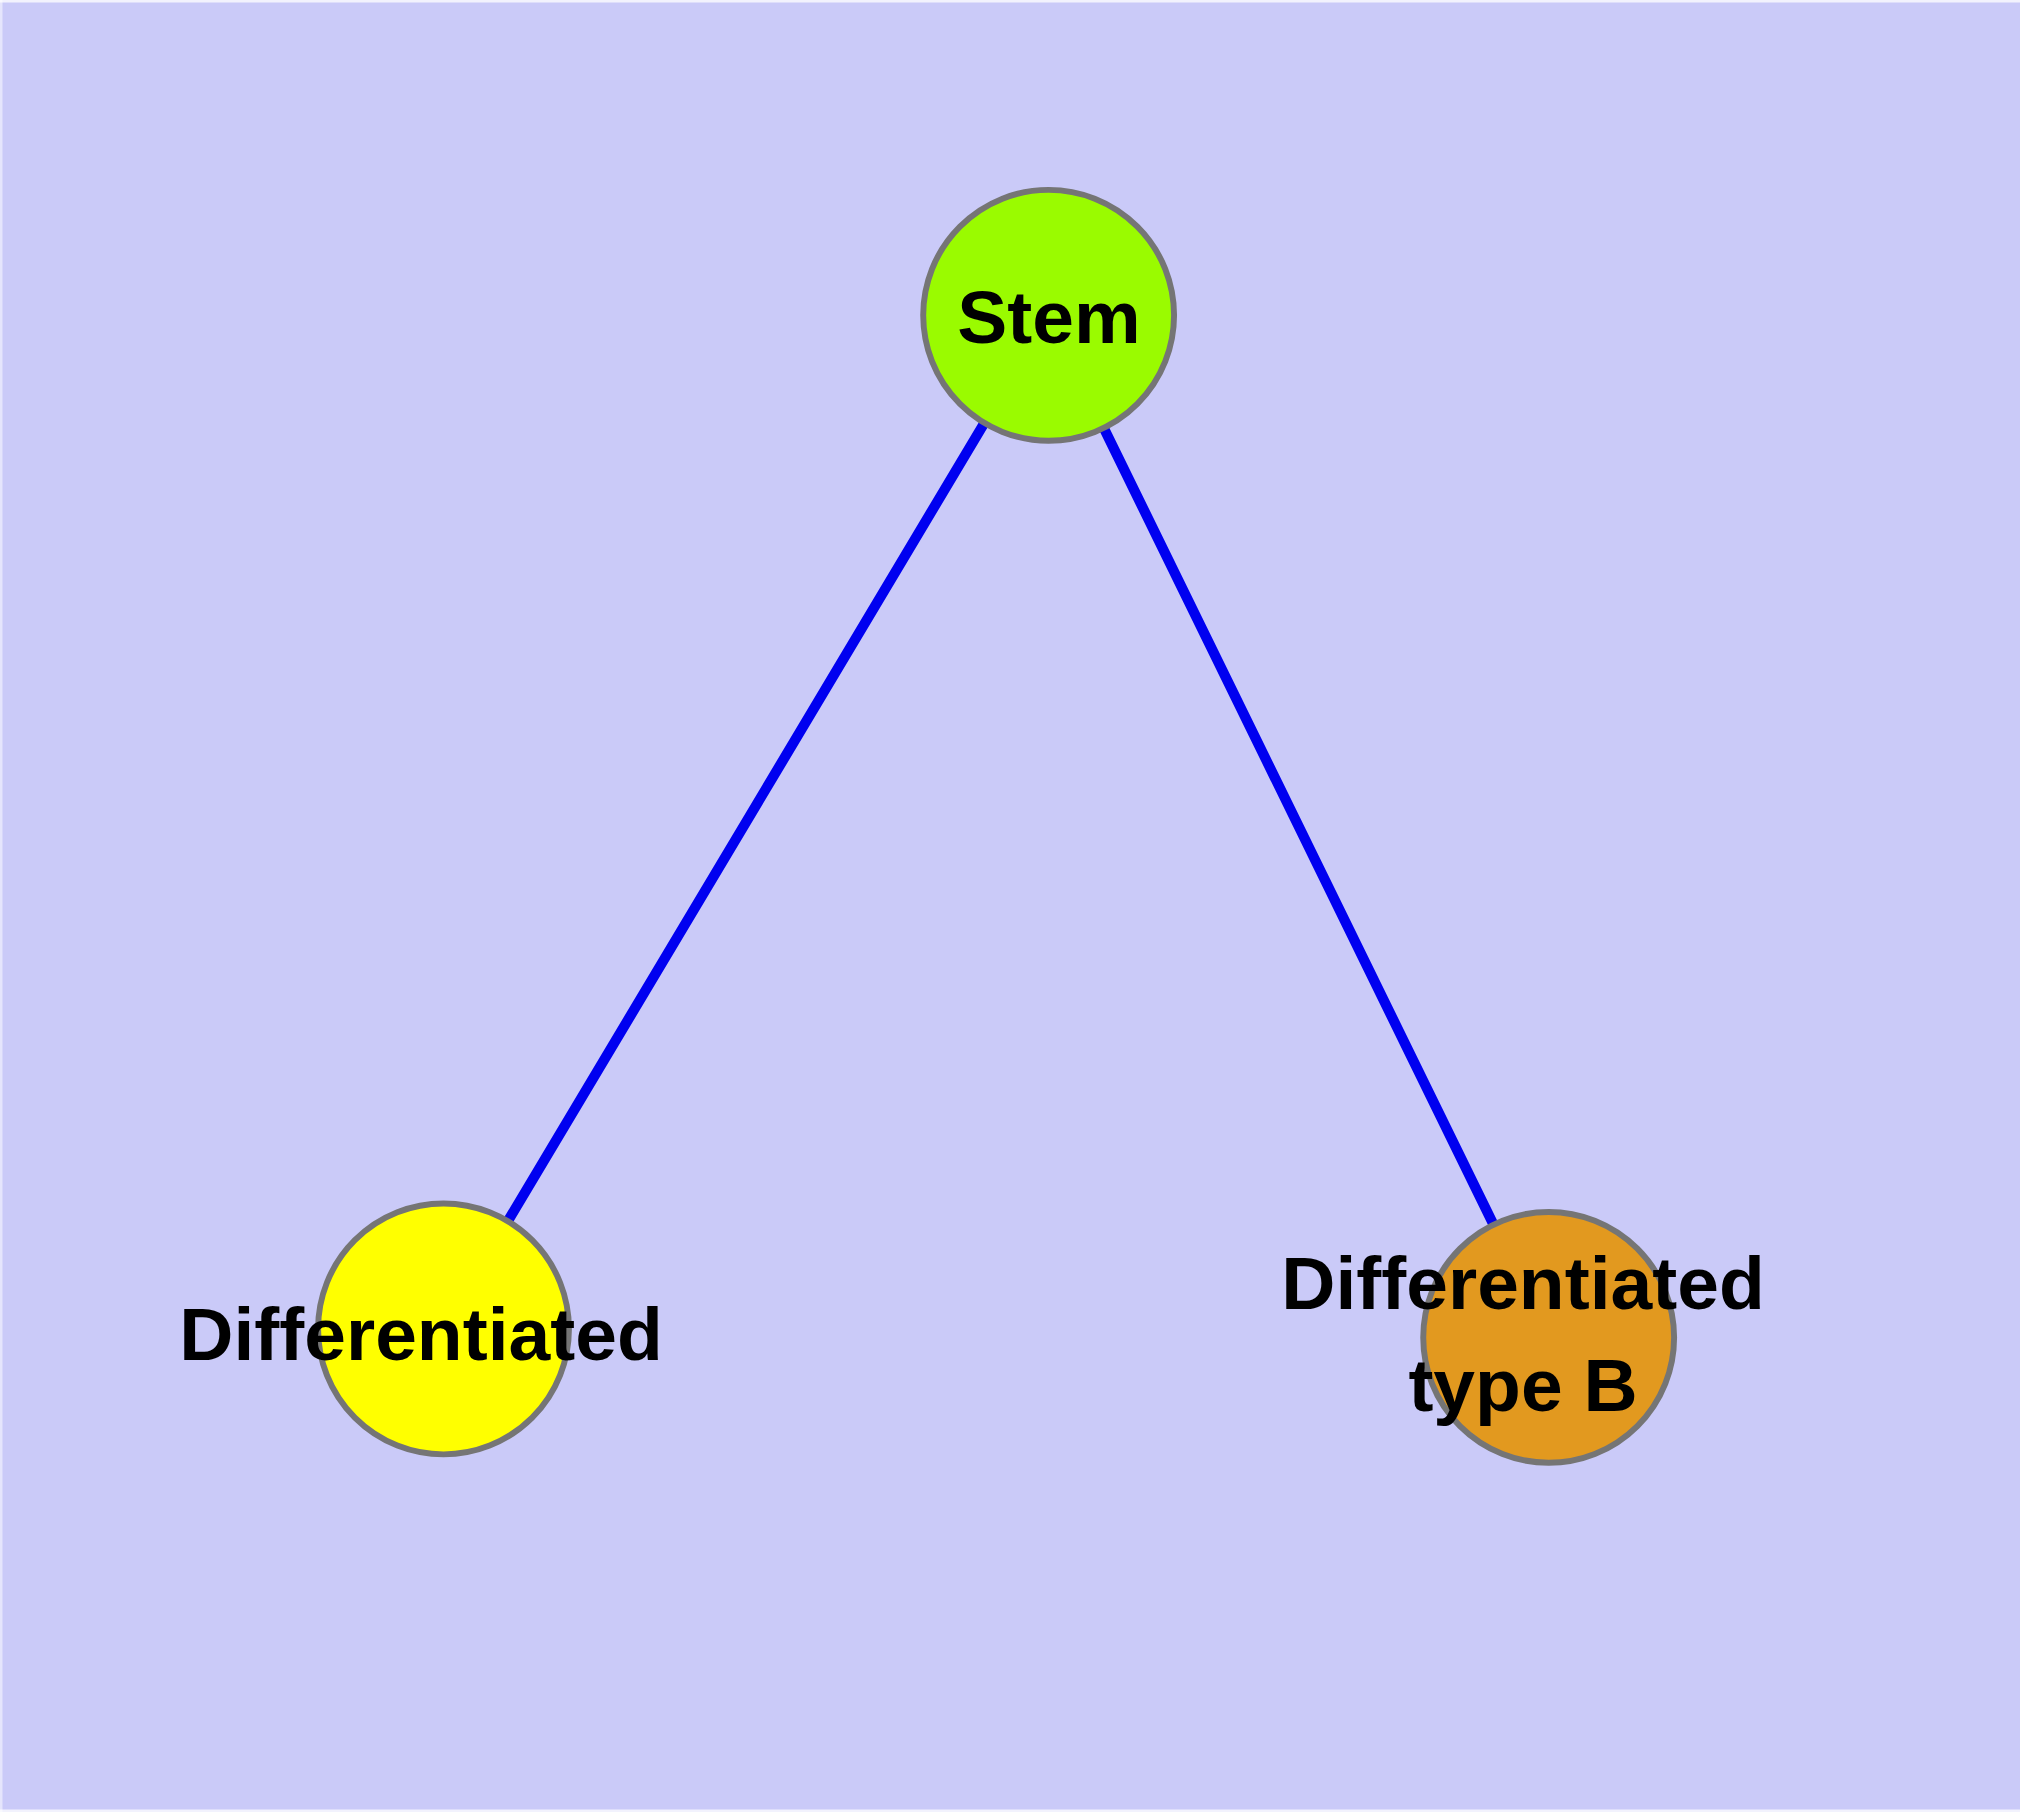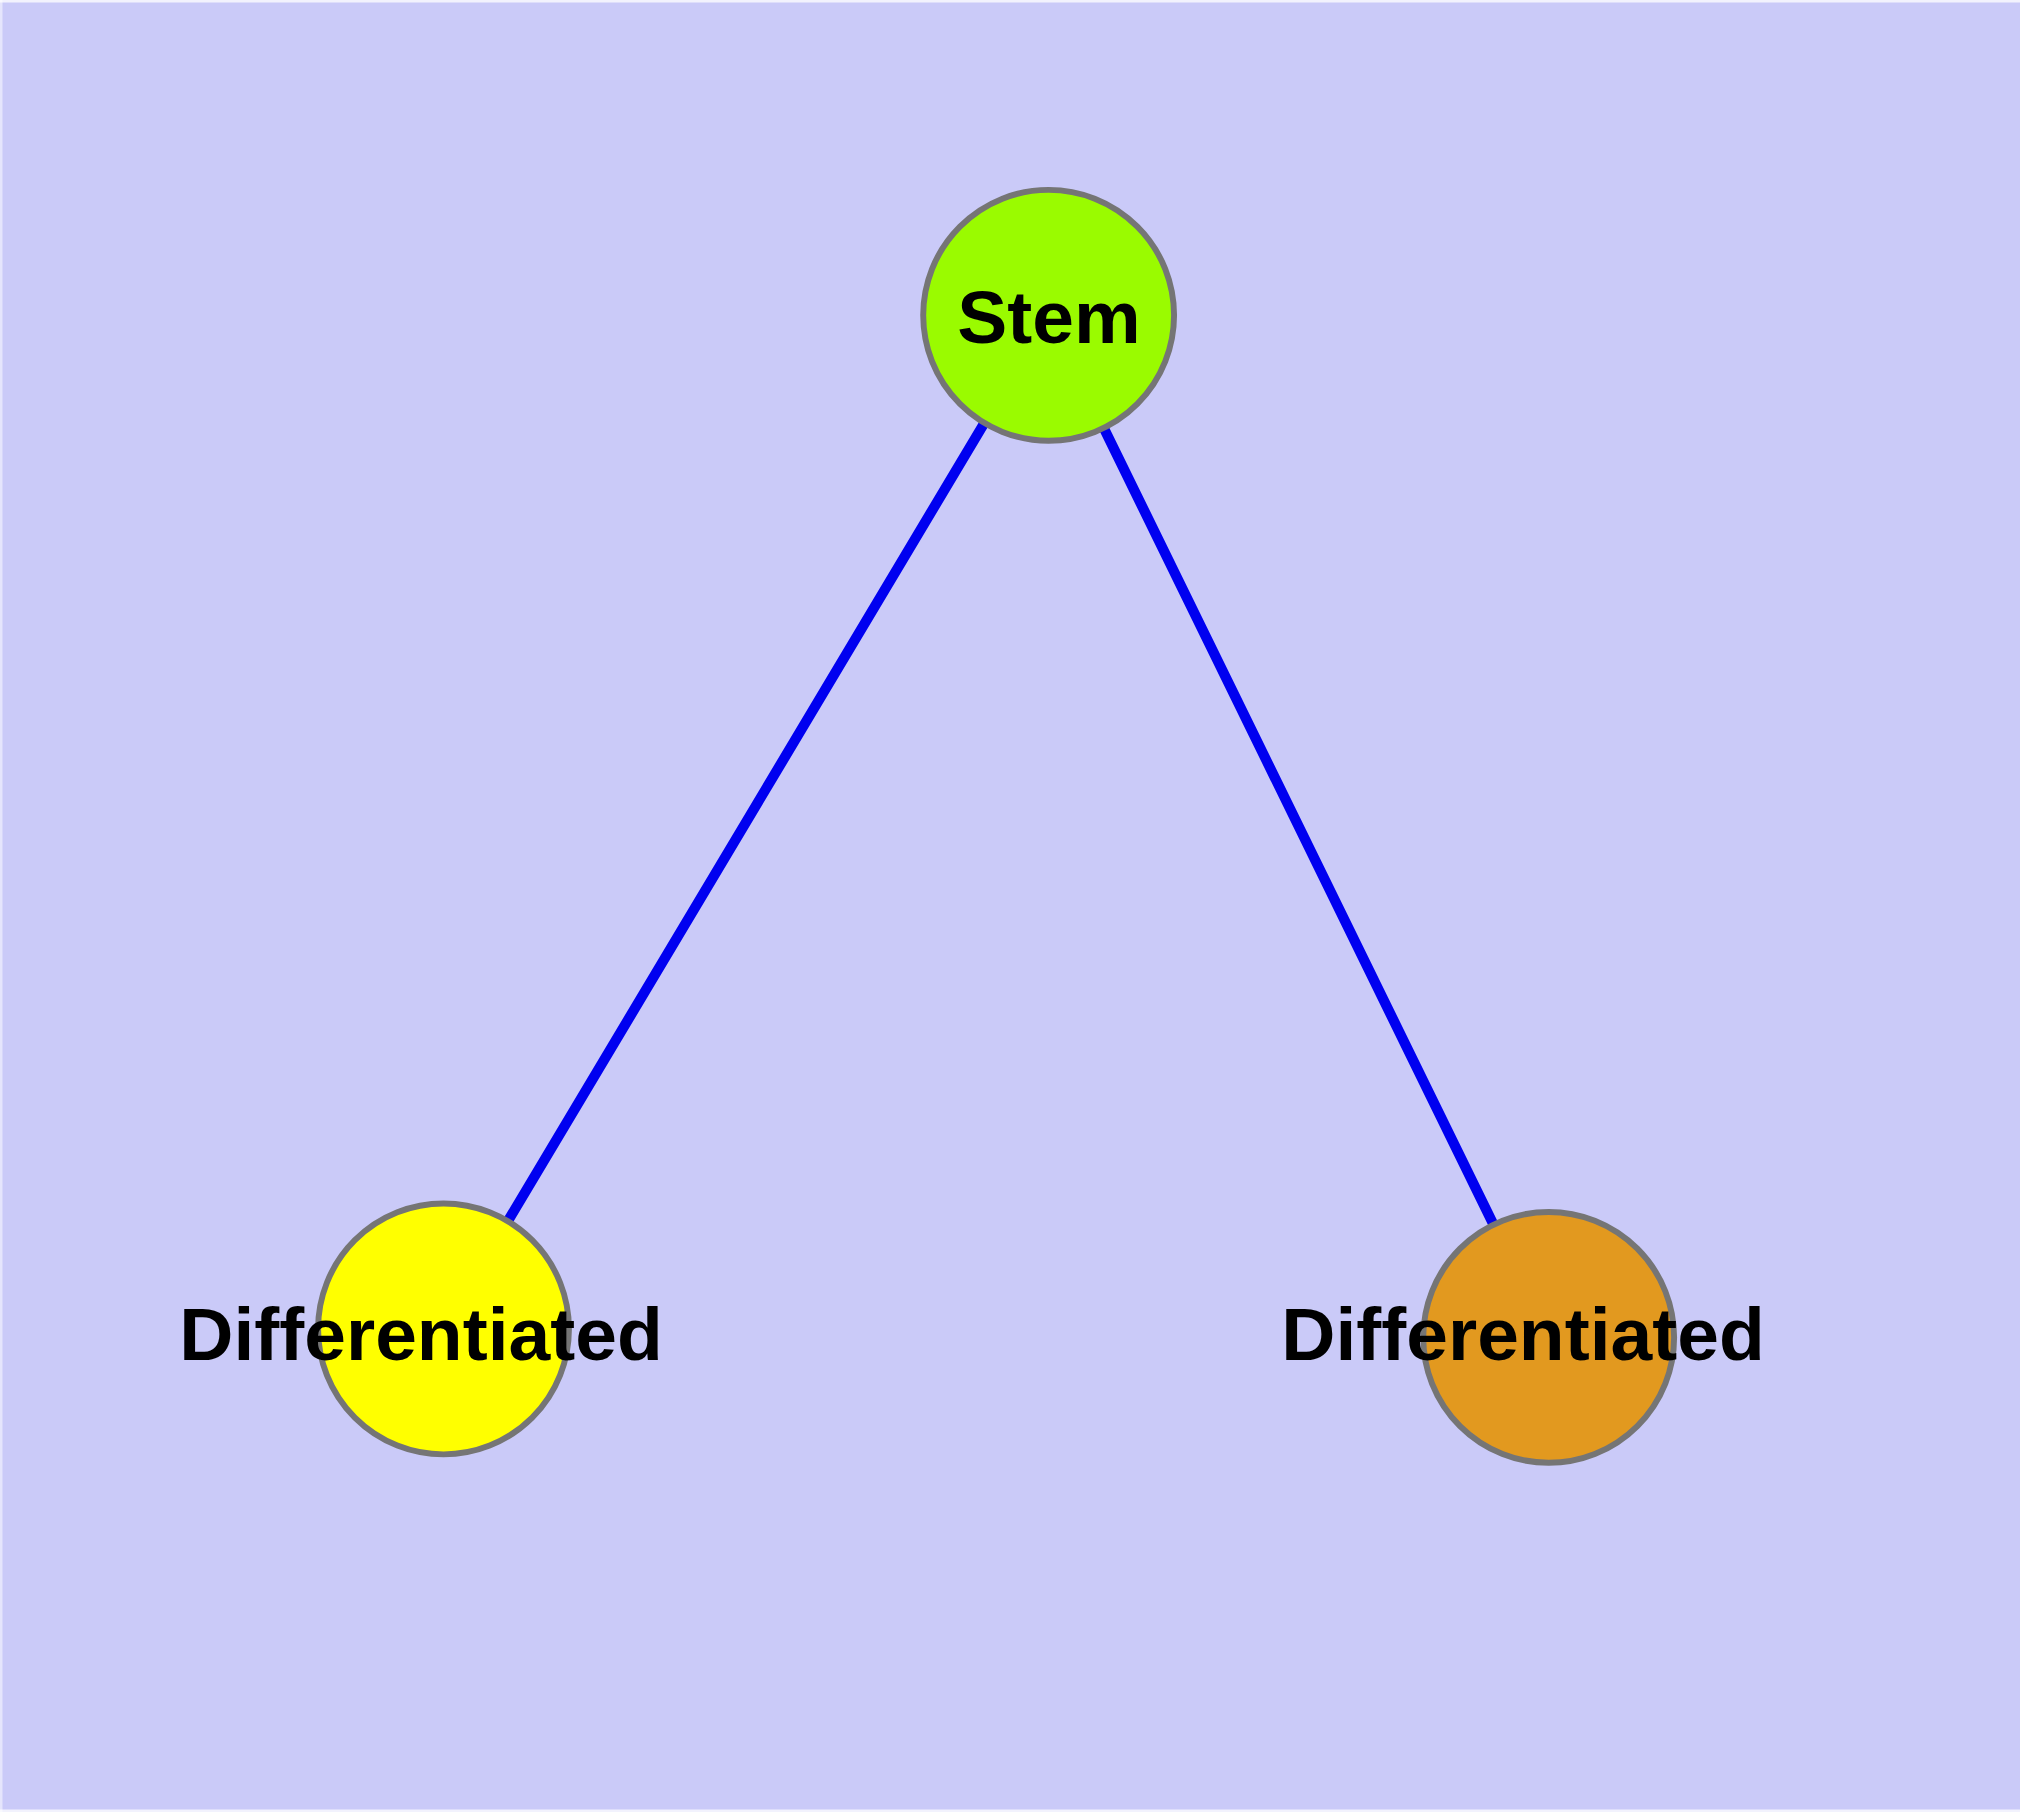--- a/index.html
+++ b/index.html
@@ -68,16 +68,17 @@
   <div class="node-label label-stem">
     <span class="label-line">Stem</span>
   </div>
 
   <div class="node-label label-type-a">
     <span class="label-line">Differentiated</span>
   </div>
 
   <div class="node-label label-type-b">
     <span class="label-line">Differentiated</span>
+    <span class="label-line">type B</span>
   </div>
 
 </div>
 
 
 </body></html>

